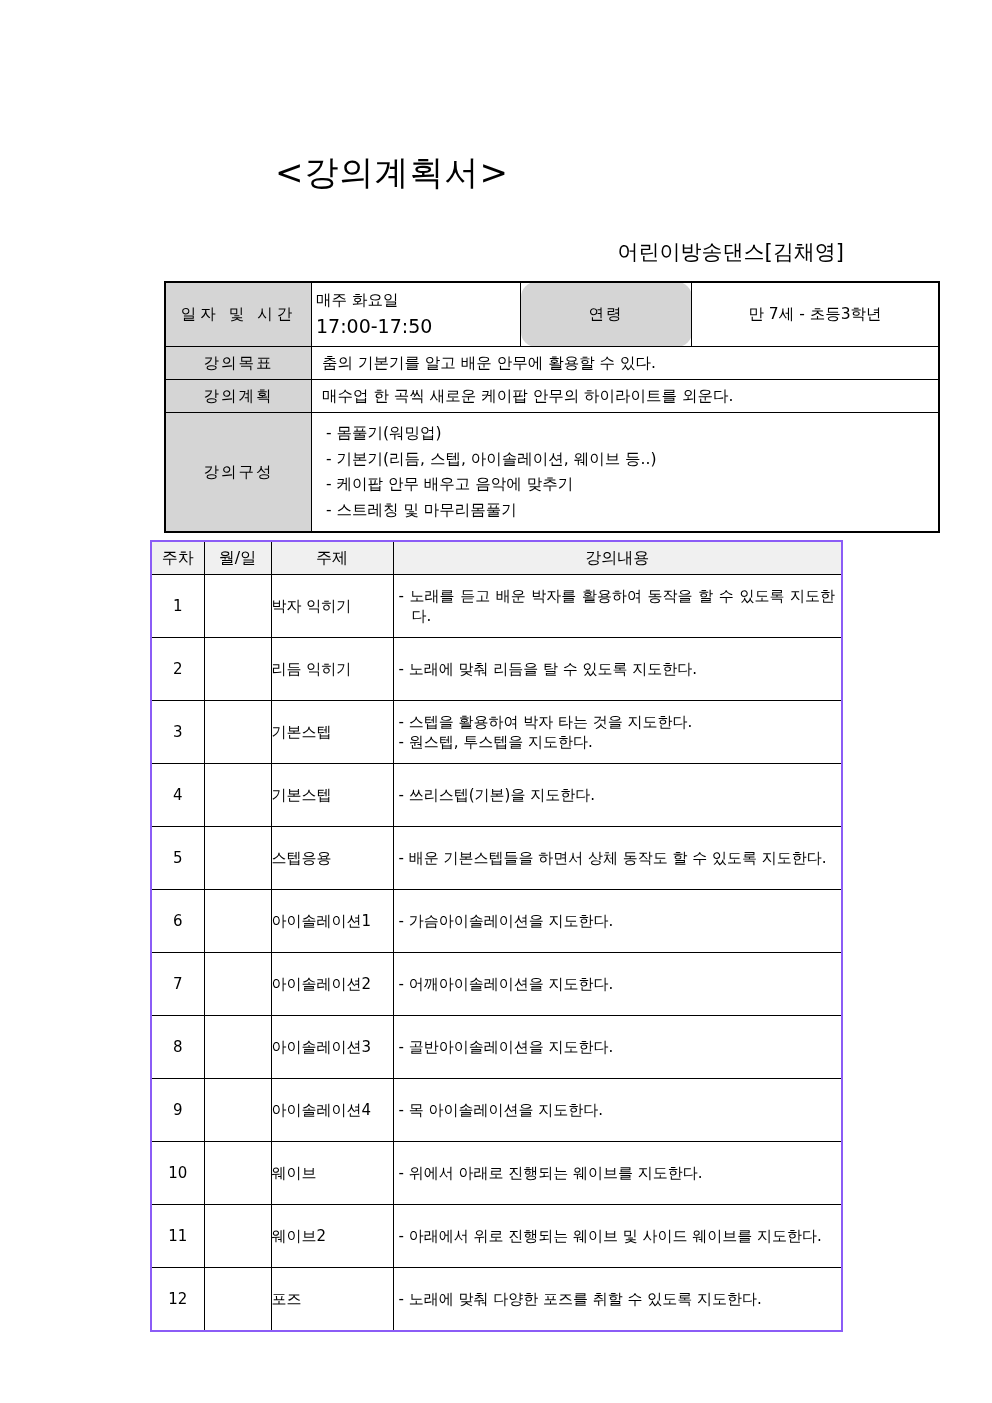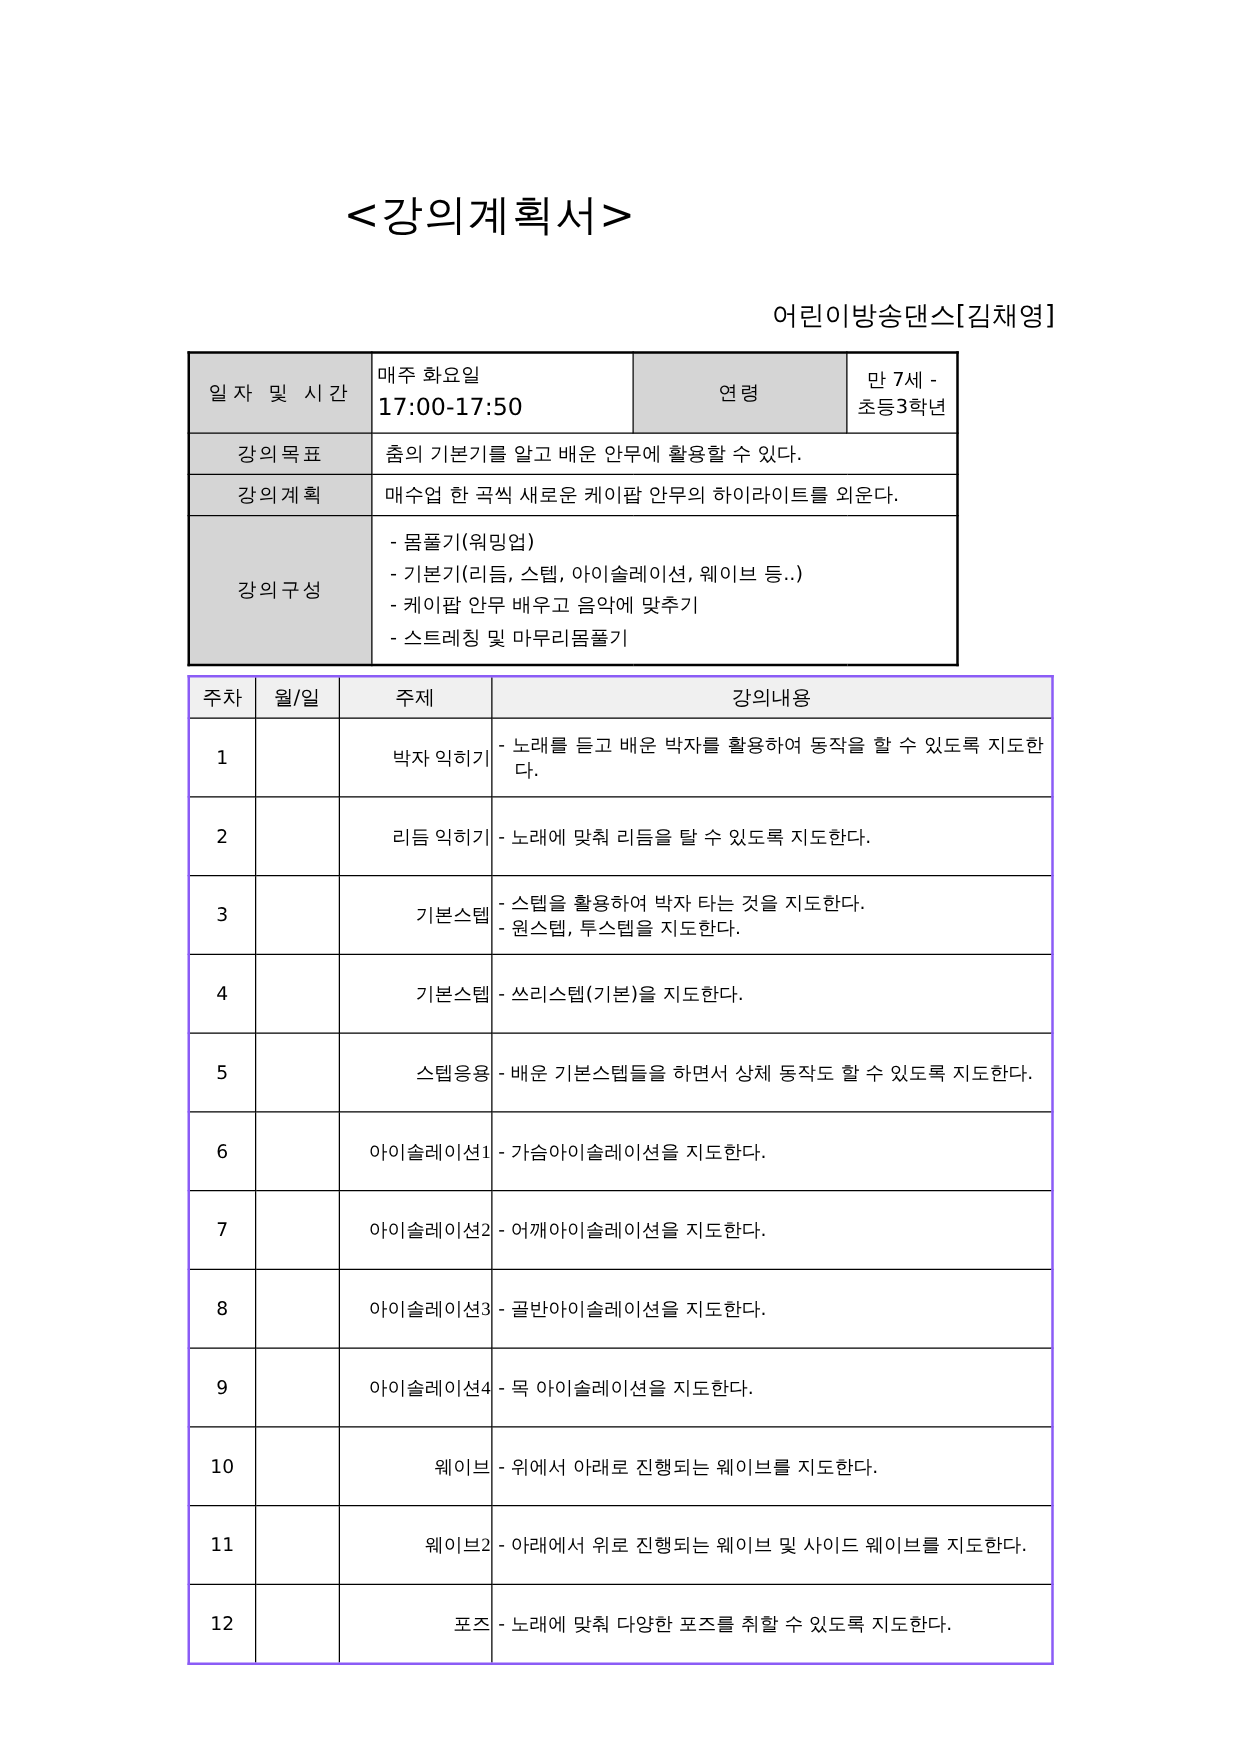--- a/index.html
+++ b/index.html
@@ -58,23 +58,23 @@
     border: 1px solid #000000;
     padding: 0;
     font-weight: 400;
     font-size: 15.5px;
     vertical-align: middle;
   }
 
   
   .info-table {
     position: absolute;
-    left: 150px;
+    left: 164px;
     top: 281px;
-    width: 617px;
+    width: 776px;
     border: 2px solid #000000;
   }
   .info-table td {
     font-size: 15.5px;
   }
   .lbl {
     background: #d5d5d5;
     text-align: center;
     letter-spacing: 2px;
   }
@@ -132,24 +132,23 @@
 
   .sched-table tbody td {
     height: 54px;
   }
   .c-week {
     text-align: center;
     font-size: 15px;
   }
   .c-date { }
   .c-topic {
-    text-align: right;
+    text-align: left;
     font-size: 15px;
     letter-spacing: 0px;
-    font-family: Liberation Serif, serif;
   }
   .c-body {
     padding: 4px 6px 4px 5px;
     vertical-align: middle;
   }
   .c-body .hang {
     display: block;
     padding-left: 13px;
     text-indent: -13px;
     text-align: justify;
@@ -168,21 +167,21 @@
   <div class="doc-subtitle">어린이방송댄스[김채영]</div>
 
   <table class="info-table">
     <tbody>
       <tr>
         <td class="lbl lbl-wide" style="width:145px;height:54px;">일자 및 시간</td>
         <td class="time-cell" style="width:200px;">
           <span class="l1">매주 화요일</span>
           <span class="l2">17:00-17:50</span>
         </td>
-        <td class="lbl" style="width:170px;">연령</td>
+        <td class="lbl" style="width:170px;border-radius:15px;">연령</td>
         <td class="val val-center">만 7세 - 초등3학년</td>
       </tr>
       <tr>
         <td class="lbl" style="height:32px;">강의목표</td>
         <td class="val" colspan="3">춤의 기본기를 알고 배운 안무에 활용할 수 있다.</td>
       </tr>
       <tr>
         <td class="lbl" style="height:32px;">강의계획</td>
         <td class="val" colspan="3">매수업 한 곡씩 새로운 케이팝 안무의 하이라이트를 외운다.</td>
       </tr>

